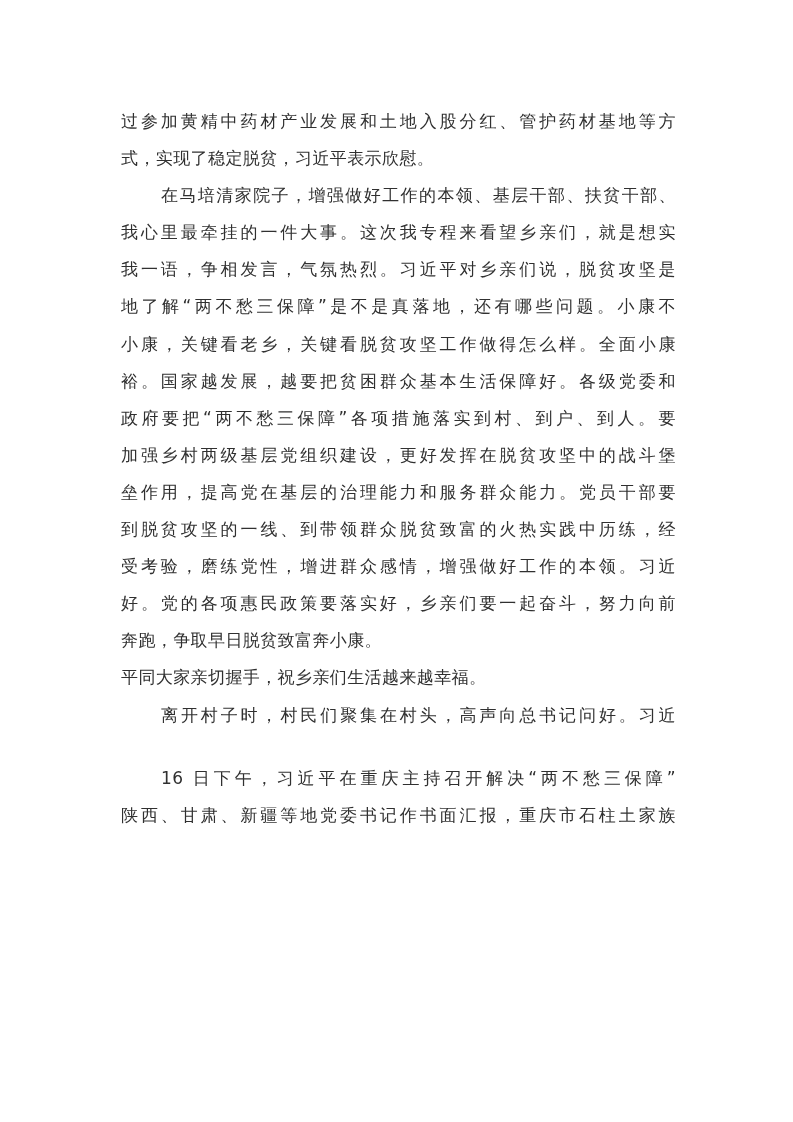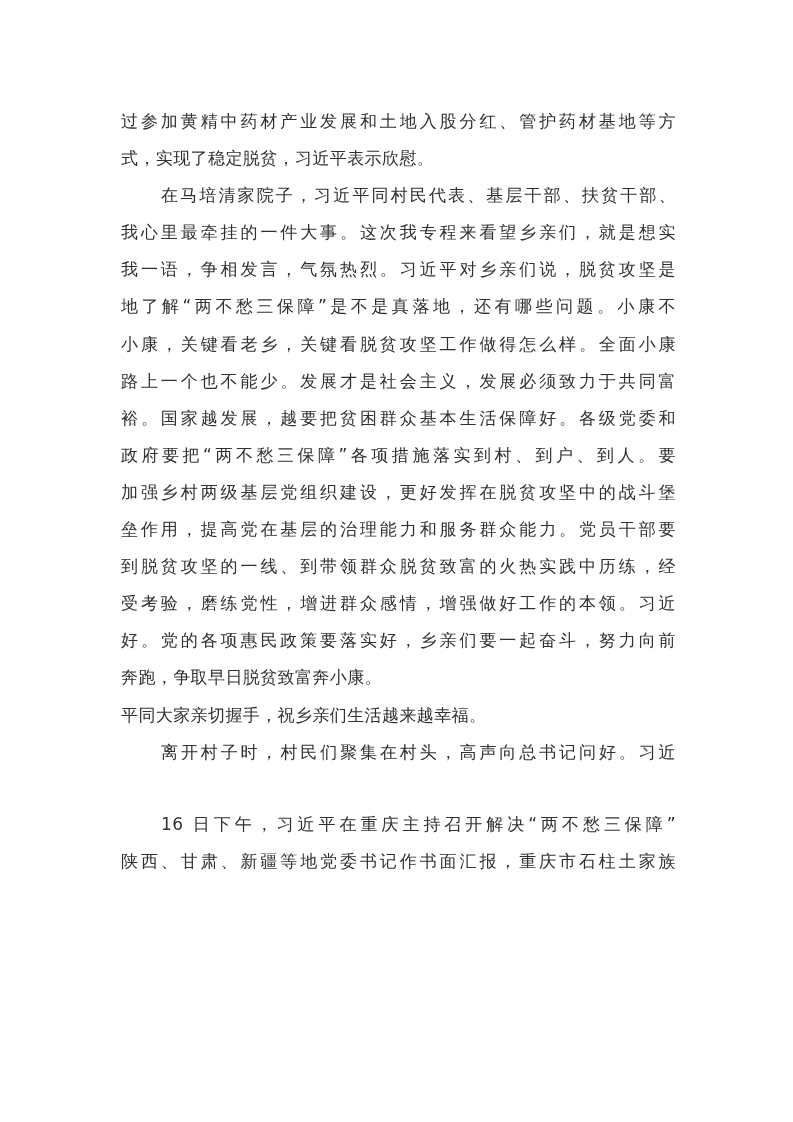--- a/index.html
+++ b/index.html
@@ -39,36 +39,35 @@
     text-justify: inter-character;
     overflow: visible;
   }
   .line.indent {
     text-indent: 40px;
   }
   .line.end {
     text-align-last: left;
   }
   .line.gap {
-    margin-top: 35px;
+    margin-top: 26px;
   }
 </style>
 </head>
 <body>
 
 <div class="page">
   <div class="text-column" style="color: rgb(48, 48, 48);">
       <div class="line">过参加黄精中药材产业发展和土地入股分红、管护药材基地等方</div>
       <div class="line end">式，实现了稳定脱贫，习近平表示欣慰。</div>
-      <div class="line indent">在马培清家院子，习近平同村民代表、基层干部、扶贫干部、</div>
+      <div class="line indent">在马培清家院子，增强做好工作的本领、基层干部、扶贫干部、</div>
       <div class="line">我心里最牵挂的一件大事。这次我专程来看望乡亲们，就是想实</div>
       <div class="line">我一语，争相发言，气氛热烈。习近平对乡亲们说，脱贫攻坚是</div>
       <div class="line">地了解“两不愁三保障”是不是真落地，还有哪些问题。小康不</div>
       <div class="line">小康，关键看老乡，关键看脱贫攻坚工作做得怎么样。全面小康</div>
-      <div class="line">路上一个也不能少。发展才是社会主义，发展必须致力于共同富</div>
       <div class="line">裕。国家越发展，越要把贫困群众基本生活保障好。各级党委和</div>
       <div class="line">政府要把“两不愁三保障”各项措施落实到村、到户、到人。要</div>
       <div class="line">加强乡村两级基层党组织建设，更好发挥在脱贫攻坚中的战斗堡</div>
       <div class="line">垒作用，提高党在基层的治理能力和服务群众能力。党员干部要</div>
       <div class="line">到脱贫攻坚的一线、到带领群众脱贫致富的火热实践中历练，经</div>
       <div class="line">受考验，磨练党性，增进群众感情，增强做好工作的本领。习近</div>
       <div class="line">好。党的各项惠民政策要落实好，乡亲们要一起奋斗，努力向前</div>
       <div class="line end">奔跑，争取早日脱贫致富奔小康。</div>
       <div class="line end">平同大家亲切握手，祝乡亲们生活越来越幸福。</div>
       <div class="line indent">离开村子时，村民们聚集在村头，高声向总书记问好。习近</div>

